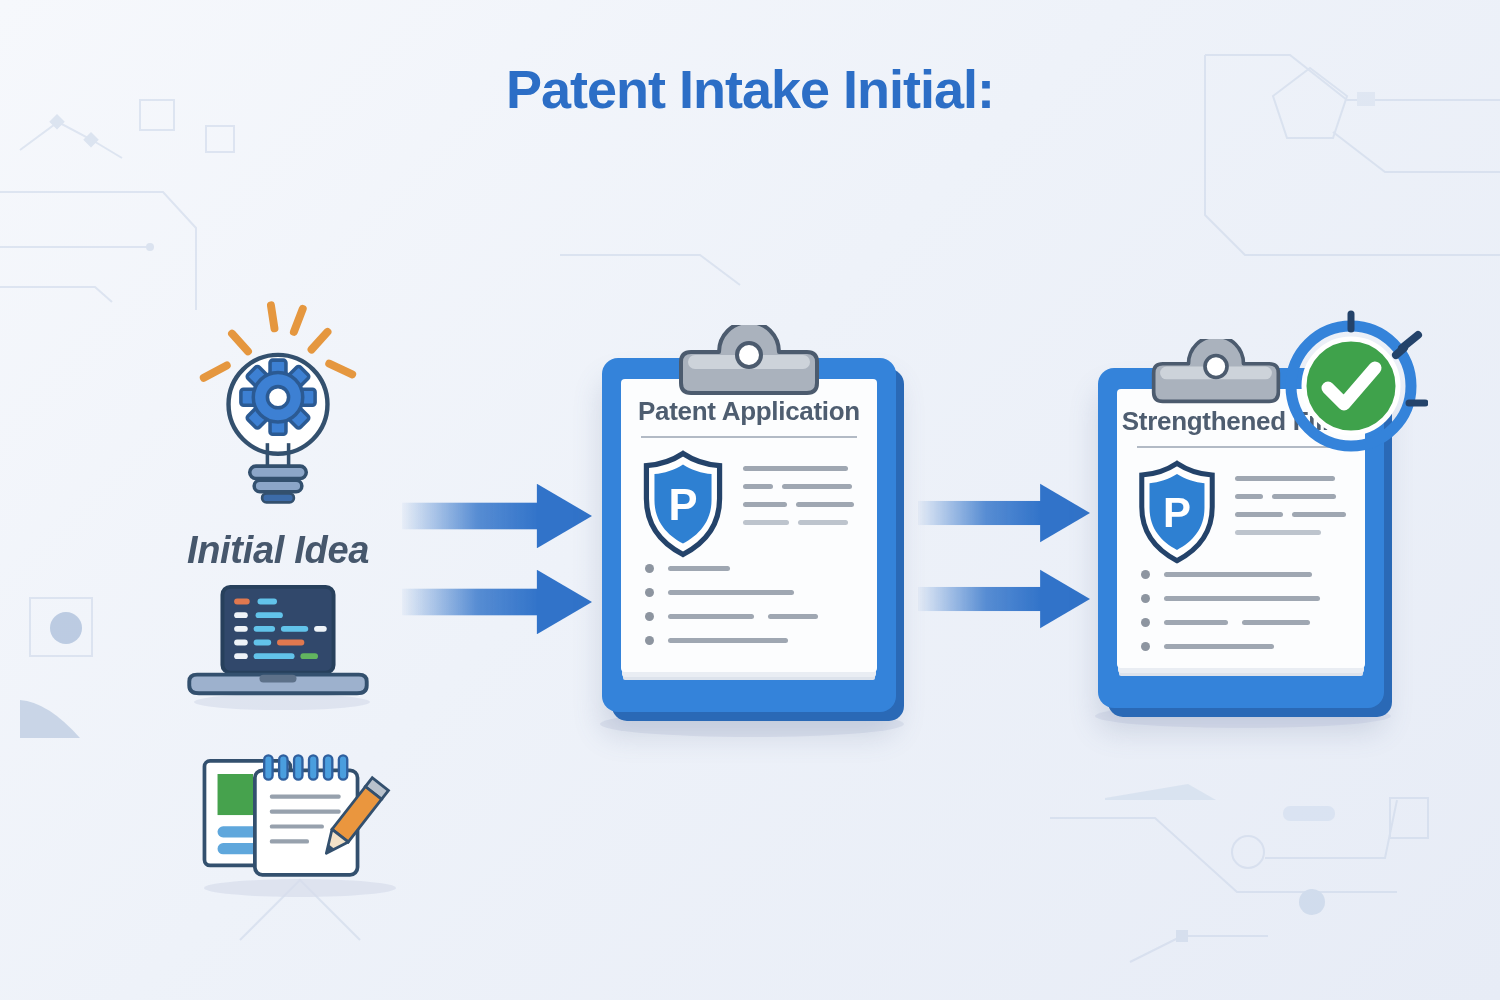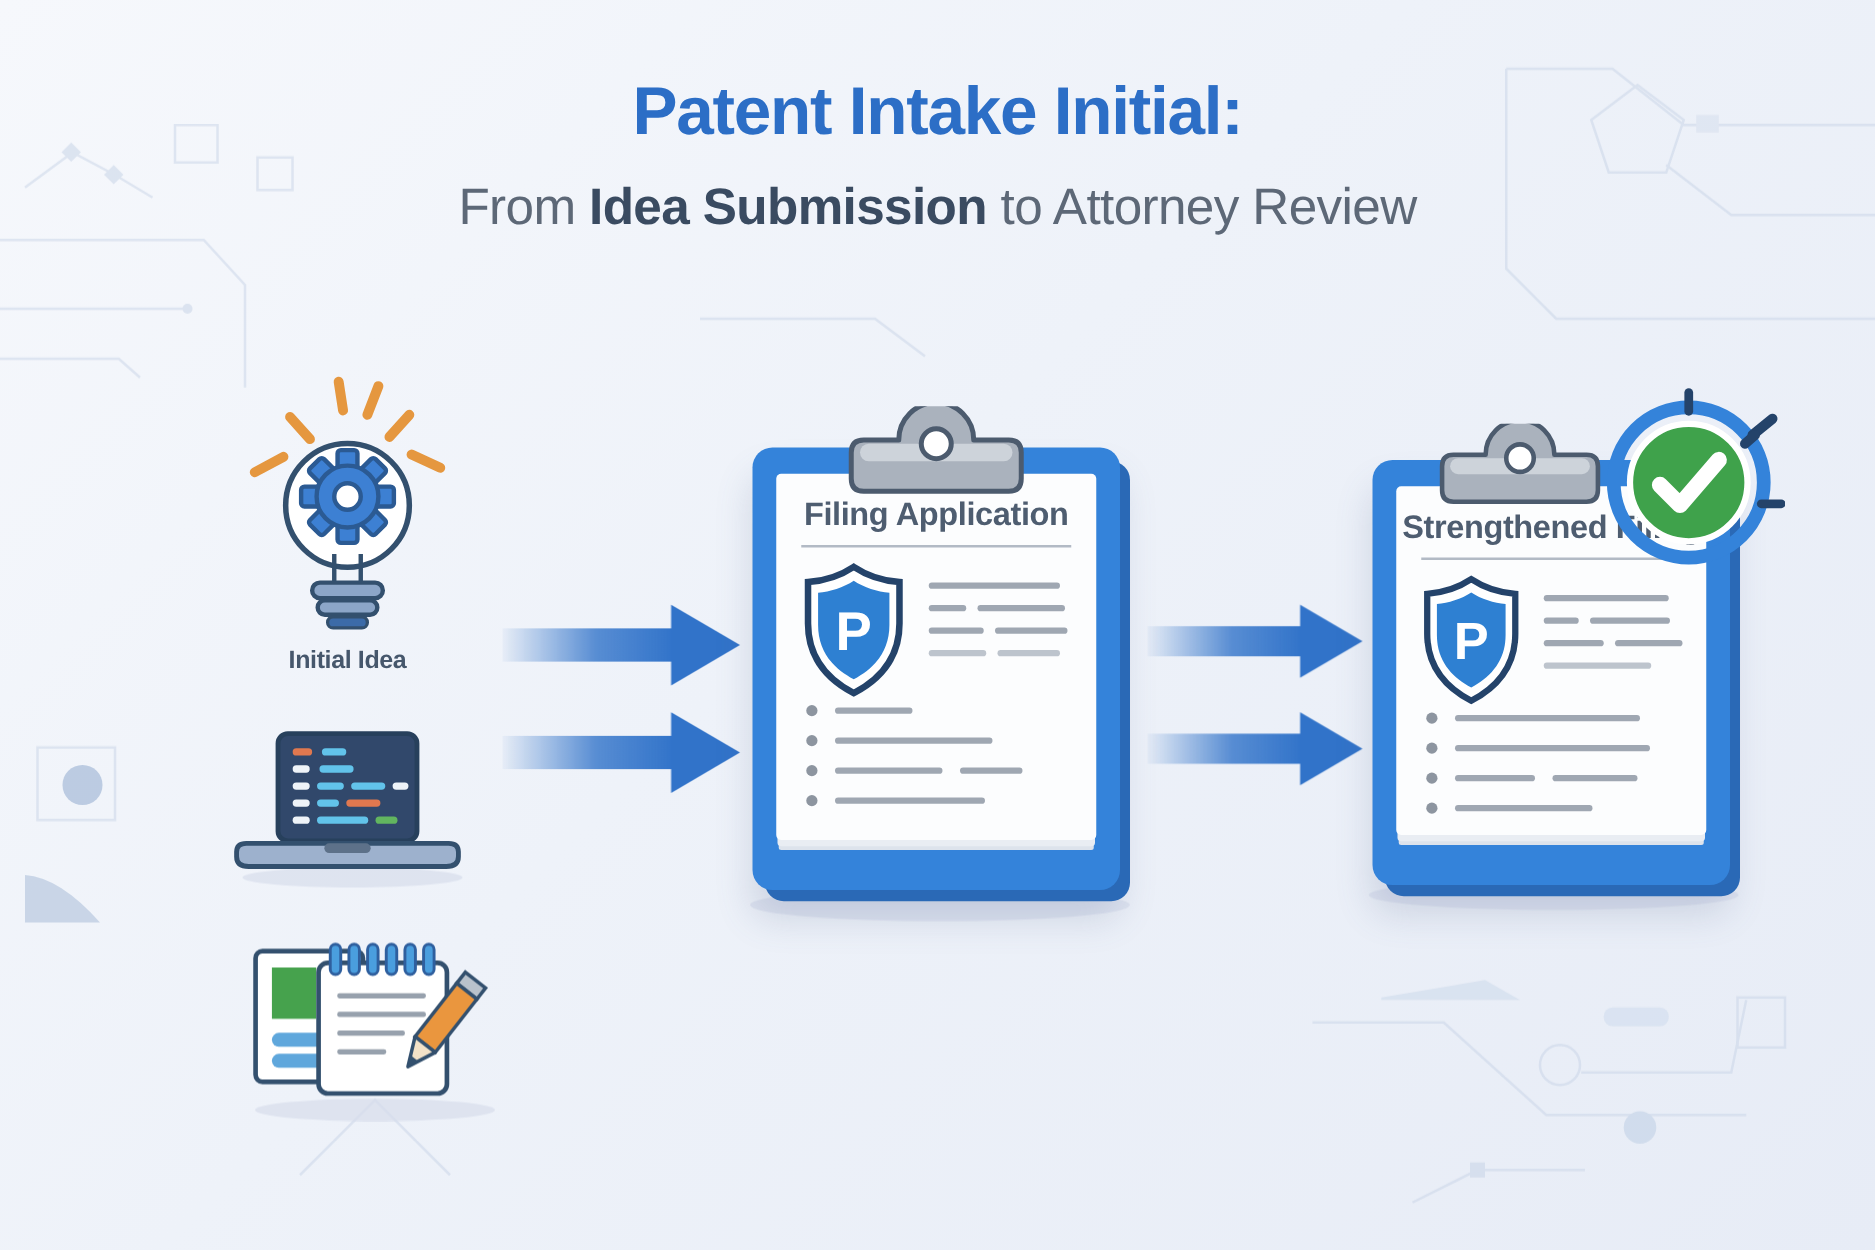--- a/index.html
+++ b/index.html
@@ -19,21 +19,21 @@
   }
   .subtitle{
     margin:22px 0 0 0;font-size:41px;font-weight:400;color:#5d6877;letter-spacing:-0.5px;
   }
   .subtitle b{color:#3a4b61;font-weight:700;}
 
   
   .source{position:absolute;text-align:center;}
   .source .icon-wrap{display:flex;justify-content:center;}
   .src-label{
-    margin-top:12px;font-size:20px;font-weight:700;color:#46576c;letter-spacing:-0.3px;
+    margin-top:24px;font-size:38px;font-weight:700;color:#46576c;letter-spacing:-0.3px;font-style:italic;
   }
   .source-idea {left:178px;top:293px;width:200px;}
   .source-code {left:178px;top:583px;width:200px;}
   .source-notes{left:180px;top:746px;width:230px;}
 
   
   .arrow{position:absolute;}
 
   
   .clipboard{position:absolute;}
@@ -111,21 +111,20 @@
     <g fill="#d7ddec" opacity="0.7">
       <ellipse cx="282" cy="702" rx="88" ry="8"></ellipse>
       <ellipse cx="300" cy="888" rx="96" ry="9"></ellipse>
       <ellipse cx="752" cy="724" rx="152" ry="13"></ellipse>
       <ellipse cx="1243" cy="716" rx="148" ry="12"></ellipse>
     </g>
   </svg>
 
   <div class="header">
     <h1 class="title">Patent Intake Initial:</h1>
-    <p class="subtitle"><span>From </span><b>Idea Submission</b><span> to Attorney Review</span></p>
   </div>
 
   <div class="source source-idea">
     <div class="icon-wrap">
       <svg width="200" height="212" viewBox="0 0 200 240">
         <g stroke="#e5973f" stroke-width="9" stroke-linecap="round">
           <line x1="16" y1="96" x2="42" y2="82"></line>
           <line x1="48" y1="46" x2="66" y2="66"></line>
           <line x1="92" y1="14" x2="96" y2="40"></line>
           <line x1="128" y1="18" x2="118" y2="44"></line>
@@ -260,21 +259,21 @@
   </svg>
 
   <div class="clipboard clipboard-mid">
     <div class="board"></div>
     <svg class="clip clip-mid" width="150" height="72" viewBox="0 0 150 72">
       <path d="M17,27 L45,27 A30,30 0 0 1 105,27 L133,27 Q143,27 143,37 L143,58 Q143,68 133,68 L17,68 Q7,68 7,58 L7,37 Q7,27 17,27 Z" fill="#aab2bd" stroke="#4c5b6e" stroke-width="4" stroke-linejoin="round"></path>
       <rect x="14" y="30" width="122" height="14" rx="7" fill="#cdd3da"></rect>
       <circle cx="75" cy="30" r="12" fill="#ffffff" stroke="#4c5b6e" stroke-width="4"></circle>
     </svg>
     <div class="paper">
-      <div class="paper-title">Filing Application</div>
+      <div class="paper-title">Patent Application</div>
       <div class="paper-rule"></div>
       <div class="content-row">
         <svg width="88" height="108" viewBox="0 0 100 124">
           <path d="M50 4 C62 12 78 17 92 18 L92 56 C92 88 73 108 50 120 C27 108 8 88 8 56 L8 18 C22 17 38 12 50 4 Z" fill="#ffffff" stroke="#24436a" stroke-width="6"></path>
           <path d="M50 4 C62 12 78 17 92 18 L92 56 C92 88 73 108 50 120 C27 108 8 88 8 56 L8 18 C22 17 38 12 50 4 Z" fill="#2e80d2" transform="translate(50,62) scale(0.78) translate(-50,-62)"></path>
           <text x="50" y="80" text-anchor="middle" font-family="Liberation Sans, sans-serif" font-size="50" font-weight="bold" fill="#ffffff">P</text>
         </svg>
         <div class="doc-lines">
           <div class="line-row">
               <div class="ph-line" style="width:105px"></div>

